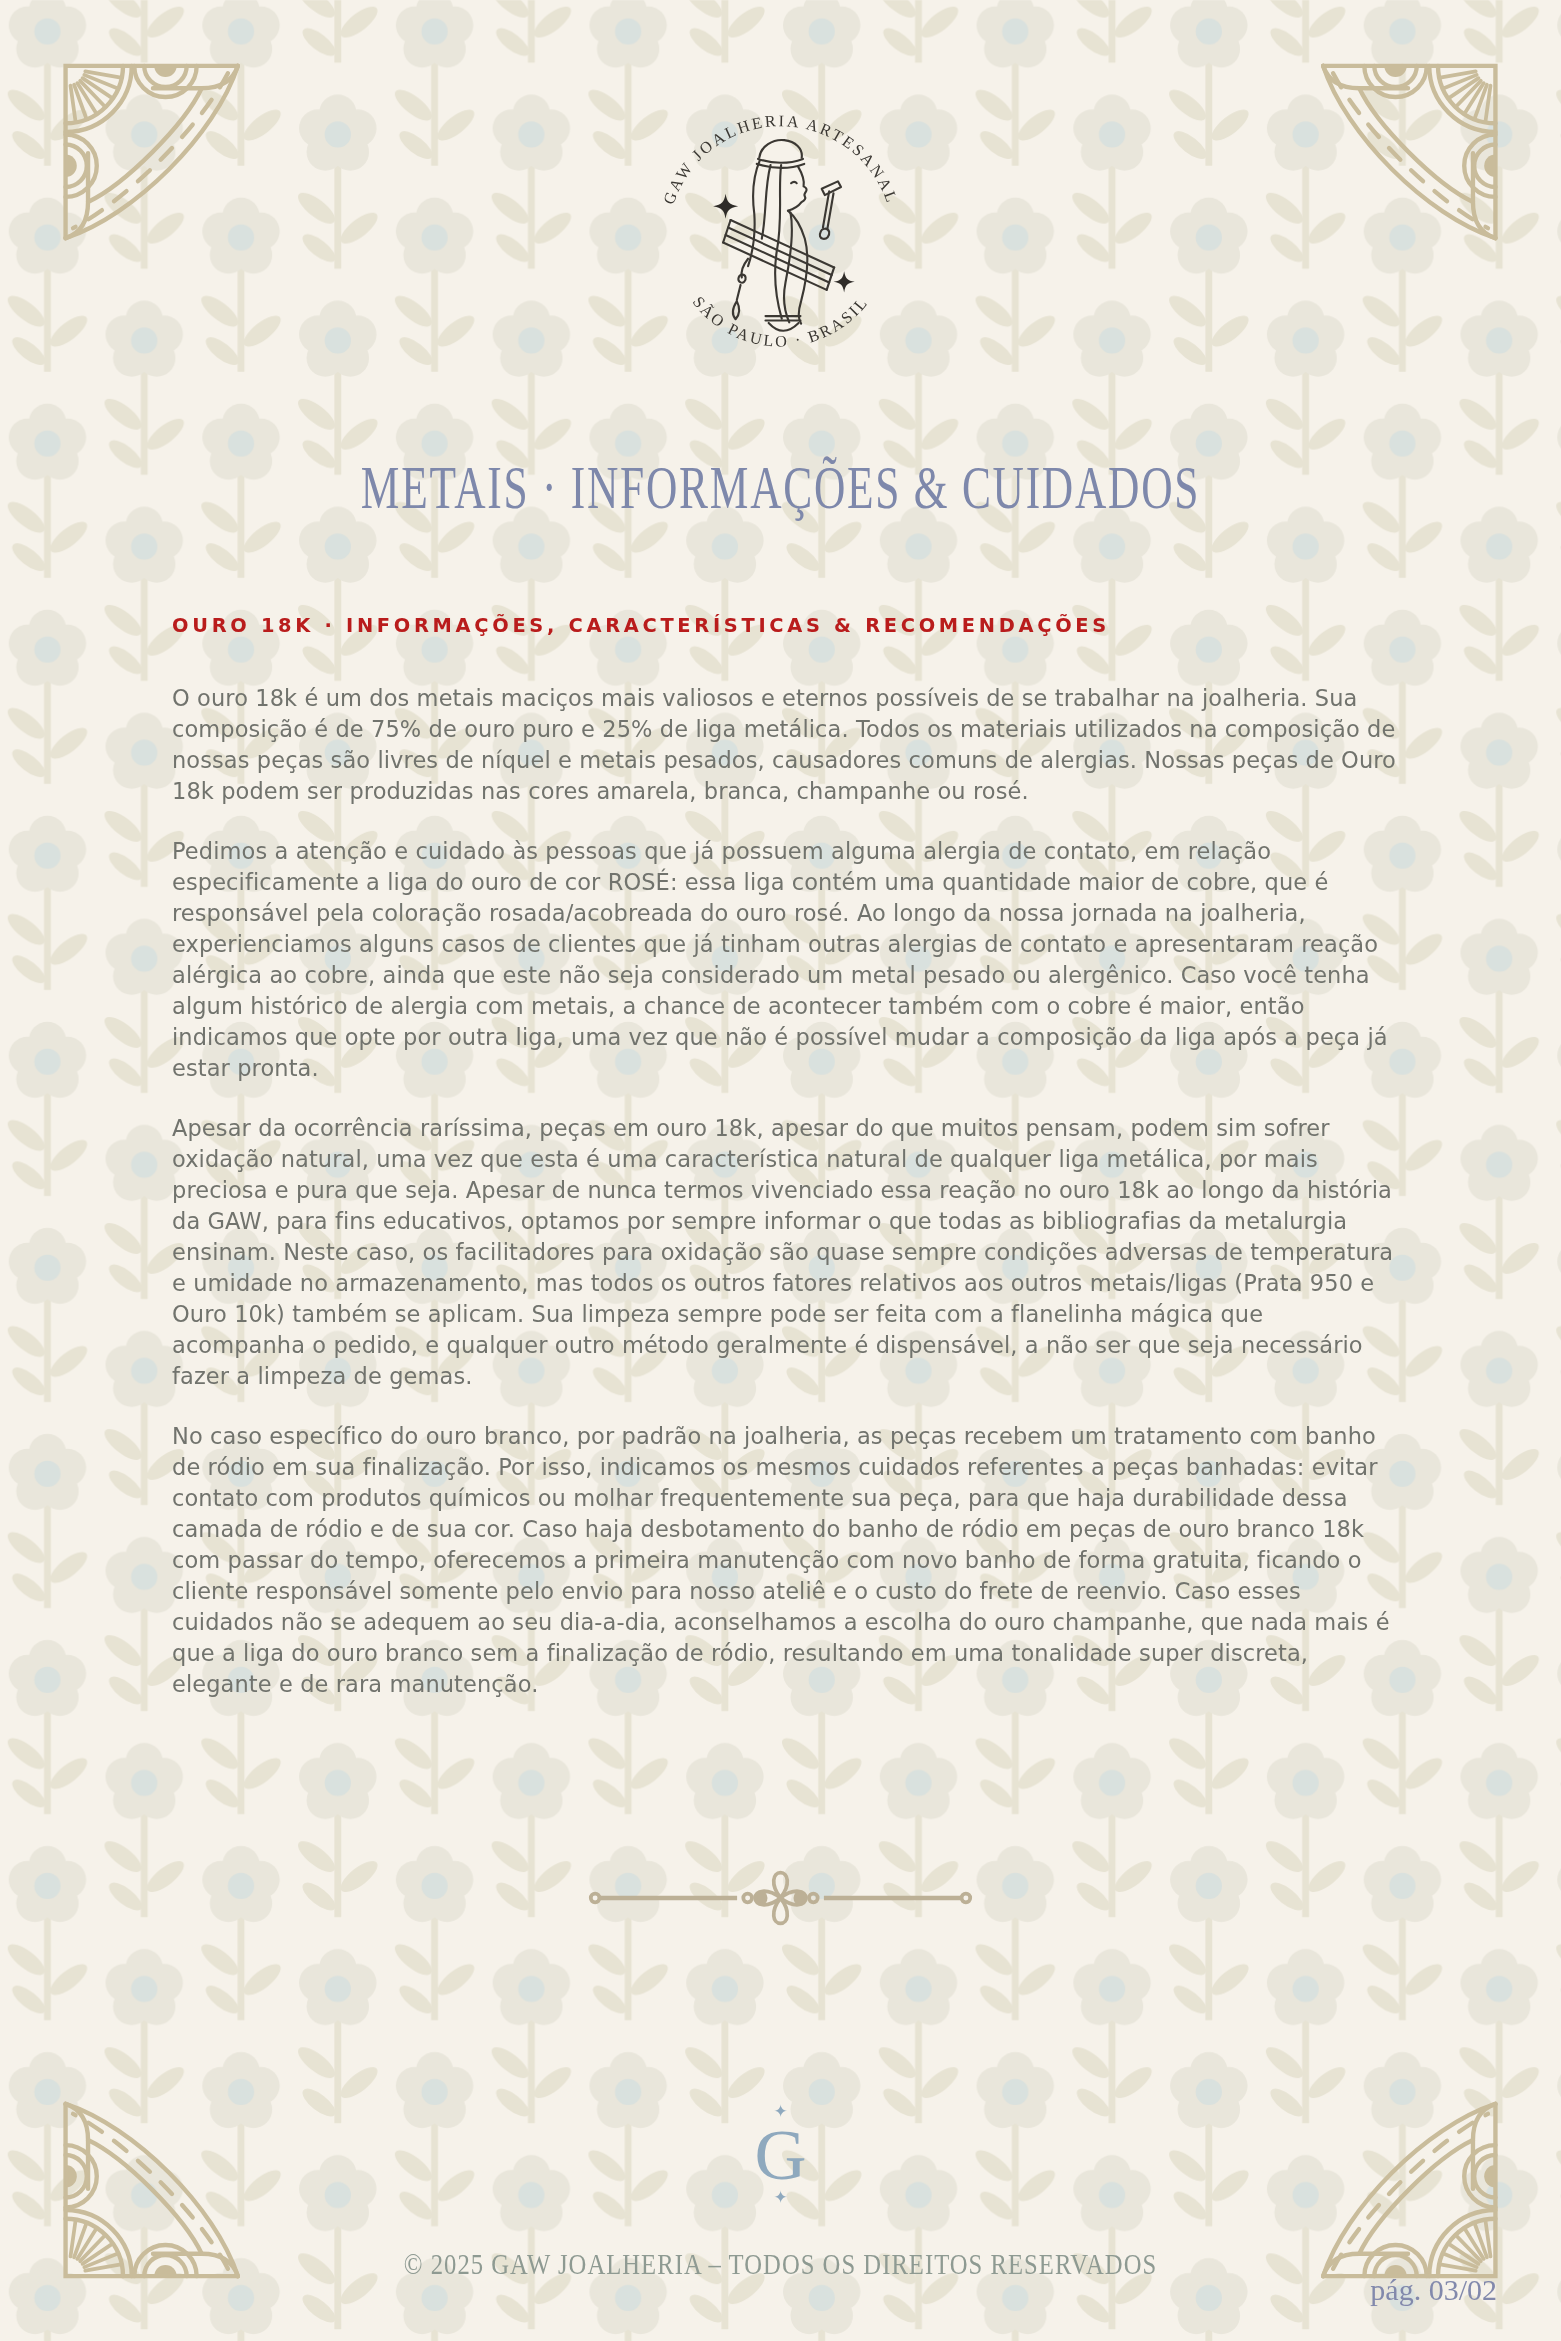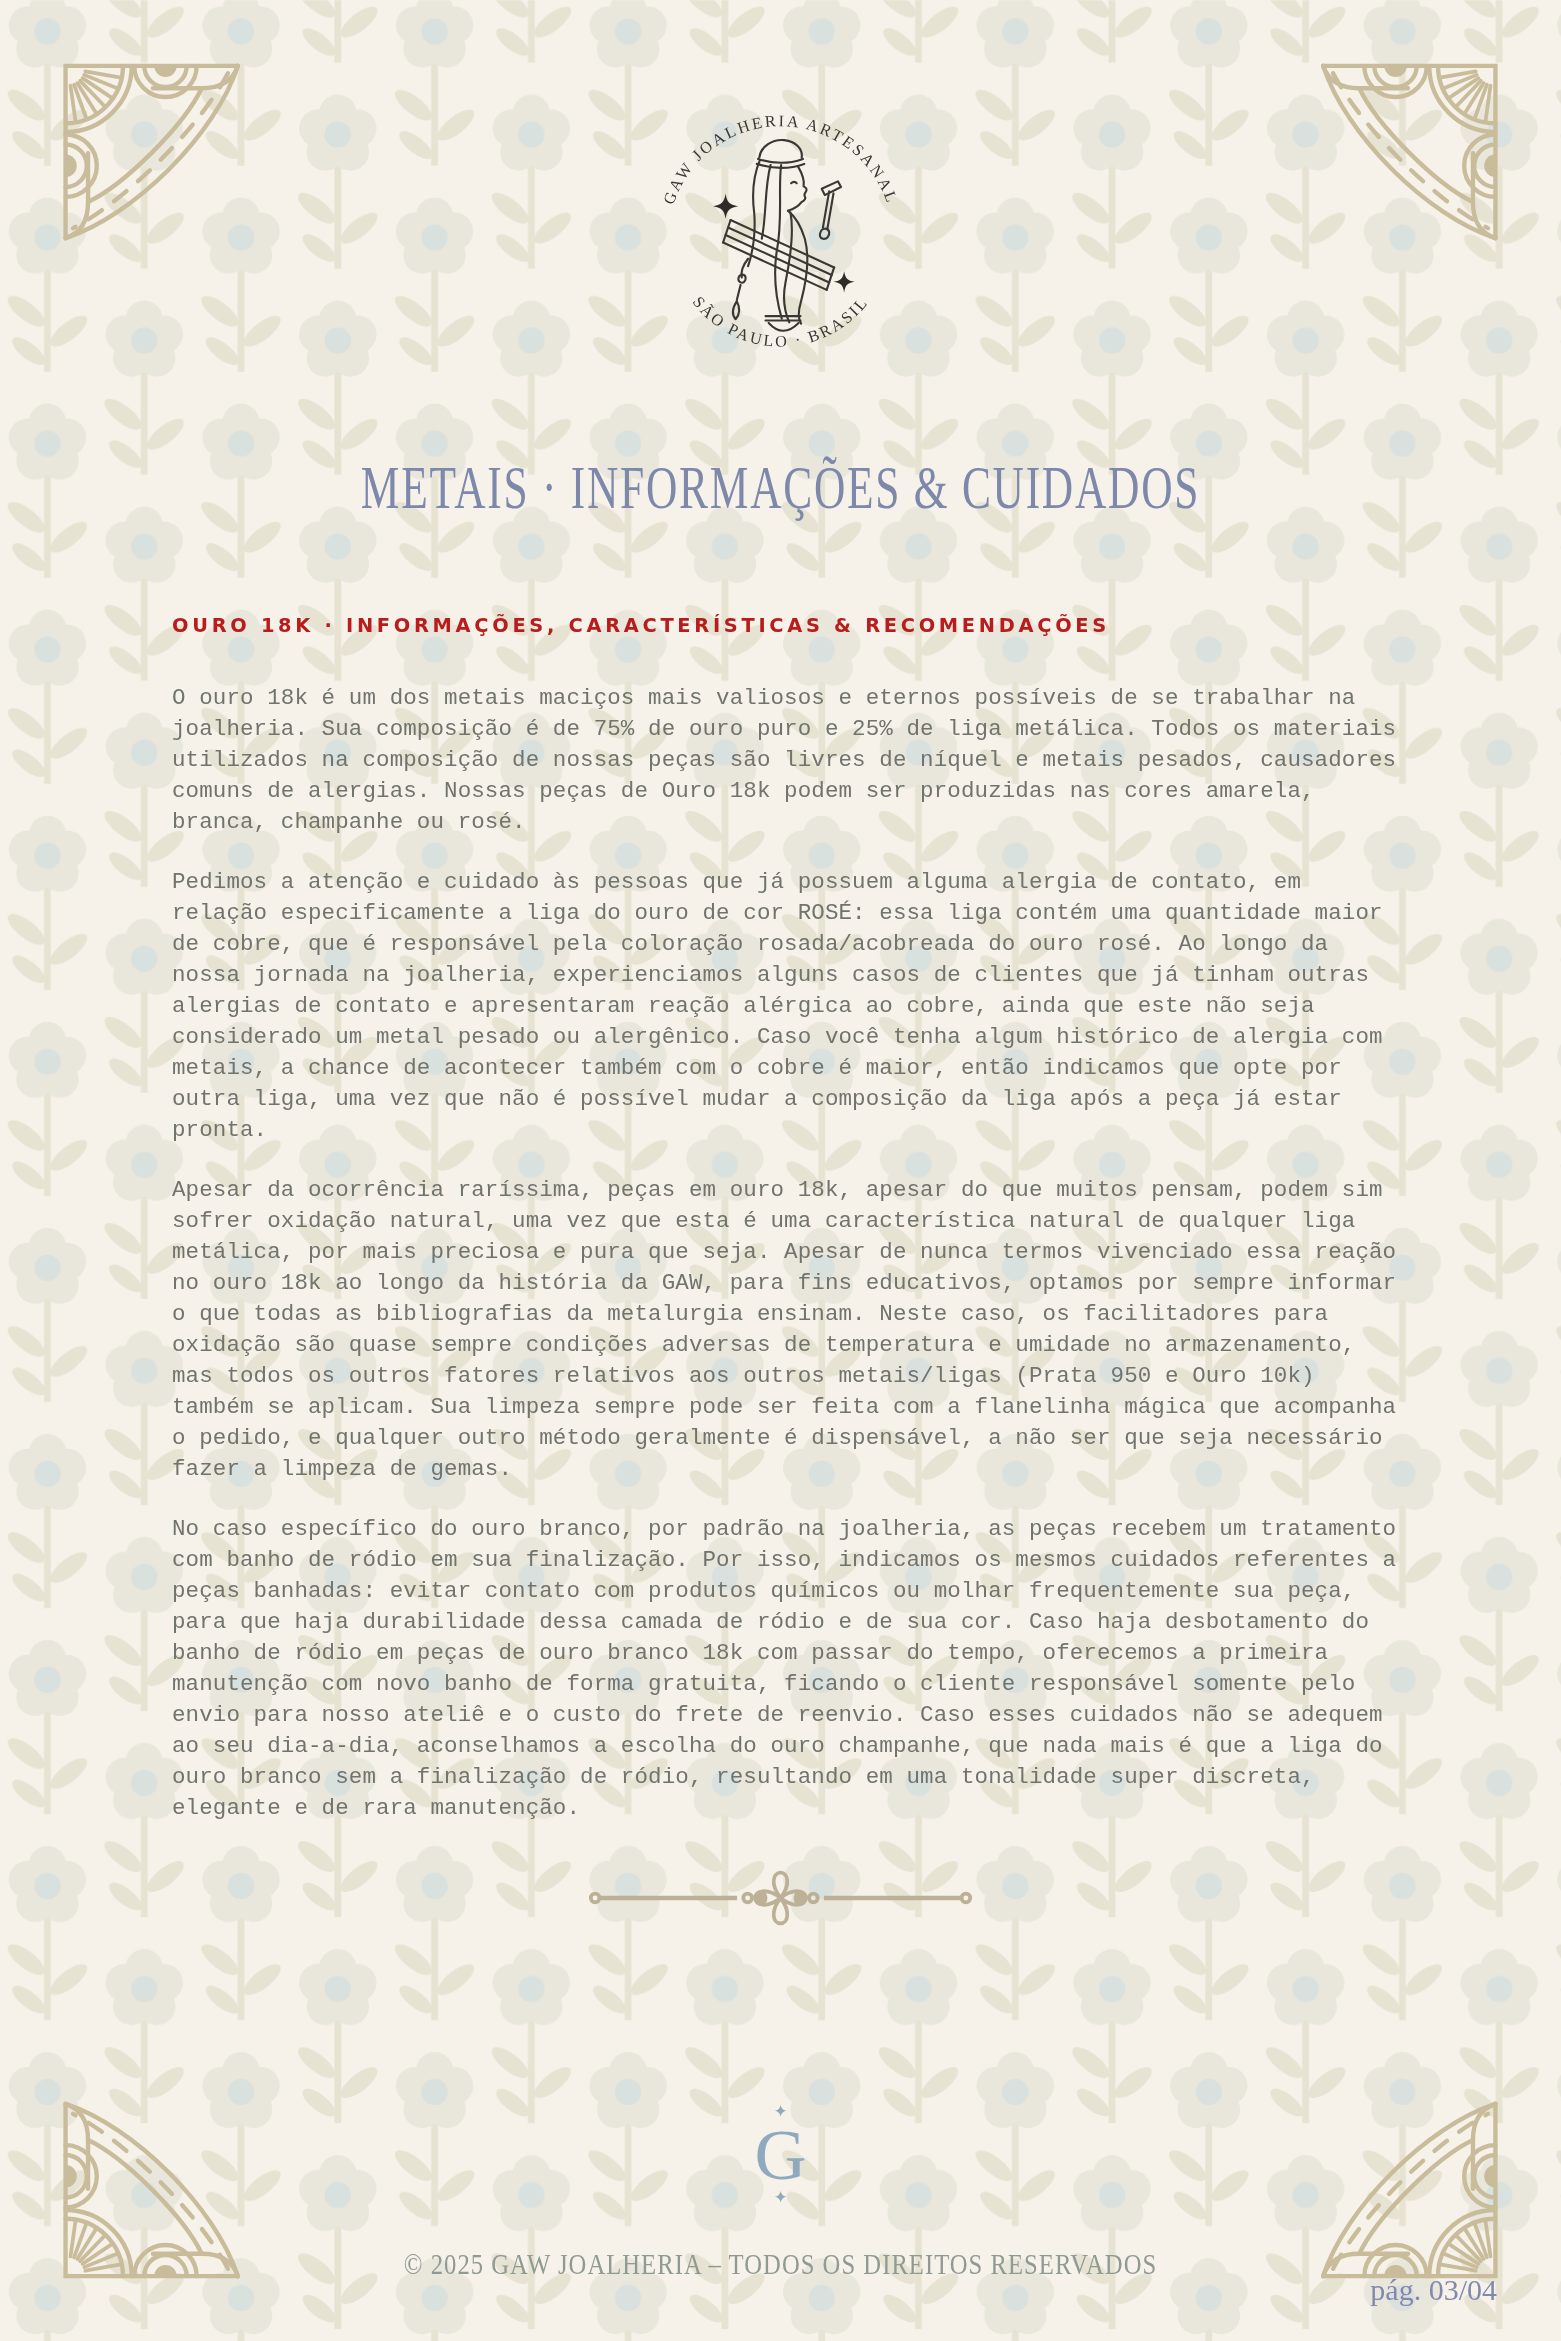--- a/index.html
+++ b/index.html
@@ -25,21 +25,21 @@
     font-family:"DejaVu Sans",sans-serif;font-weight:700;
     font-size:19.4px;letter-spacing:3.7px;
     color:#b91c1c;
   }
   .bodycopy{
     position:absolute;left:172px;top:683px;width:1229px;
     font-family:"DejaVu Sans",sans-serif;
     font-size:22.5px;line-height:31px;letter-spacing:0.1px;
     color:#71736d;
   }
-  .bodycopy p{margin:0 4px 29px 0;font-family:Liberation Mono, monospace;}
+  .bodycopy p{margin:0 4px 29px 0;}
   .divider{position:absolute;left:587px;top:1867px;}
   .monogram{
     position:absolute;left:0;top:2102px;width:1561px;
     display:flex;flex-direction:column;align-items:center;
     color:#8fa9be;
   }
   .monogram .spark{font-size:17px;line-height:20px;}
   .monogram .letter{
     font-family:"Liberation Serif",serif;
     font-size:72px;line-height:66px;
@@ -198,14 +198,14 @@
 </svg>
 
 <div class="monogram">
   <span class="spark">✦</span>
   <span class="letter">G</span>
   <span class="spark">✦</span>
 </div>
 
 <p class="copyright">© 2025 GAW JOALHERIA – TODOS OS DIREITOS RESERVADOS</p>
 
-<p class="pagenum">pág. 03/04</p>
+<p class="pagenum">pág. 03/02</p>
 
 
 </body></html>

